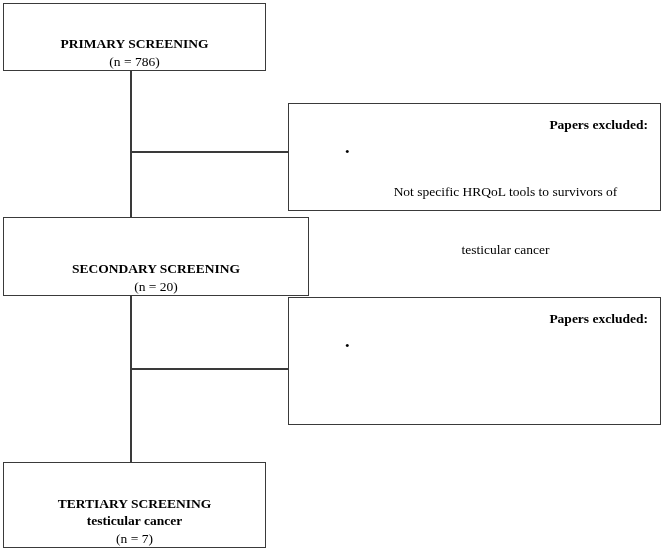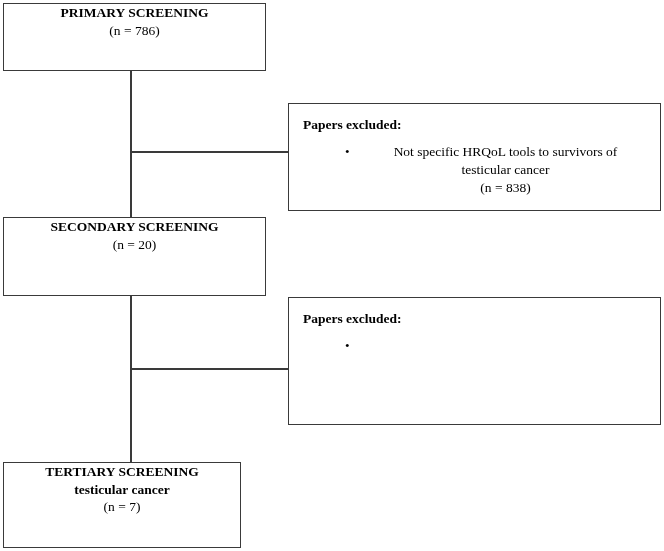--- a/index.html
+++ b/index.html
@@ -30,21 +30,21 @@
     border: 1.5px solid #3a3a3a;
     background: #ffffff;
     z-index: 2;
   }
 
   
   .stage-box {
     display: flex;
     flex-direction: column;
     align-items: center;
-    justify-content: flex-start;
+    justify-content: flex-end;
     text-align: center;
   }
   .stage-box .line {
     display: block;
     font-size: 13.5px;
     line-height: 17.5px;
     white-space: nowrap;
   }
   .stage-box .line.strong {
     font-weight: bold;
@@ -55,20 +55,21 @@
 
   
   .excl-box {
     padding: 10px 12px 10px 14px;
   }
   .excl-title {
     font-size: 13.5px;
     font-weight: bold;
     line-height: 17px;
     margin: 2px 0 10px 0;
+    text-align: right;
   }
   .excl-body {
     display: flex;
     flex-direction: row;
     align-items: flex-start;
     padding-left: 42px;
   }
   .excl-bullet {
     font-size: 13px;
     line-height: 18px;
@@ -78,20 +79,21 @@
   }
   .excl-reason {
     flex: 1 1 auto;
     text-align: center;
     font-size: 13.5px;
     line-height: 18px;
   }
   .excl-reason .rline {
     display: block;
     white-space: nowrap;
+    margin-top: 40px;
   }
 
   
   .conn {
     position: absolute;
     background: #3a3a3a;
     z-index: 1;
   }
   .conn.v { width: 1.5px; }
   .conn.h { height: 1.5px; }
@@ -119,31 +121,31 @@
     <div class="excl-body">
       <span class="excl-bullet">•</span>
       <span class="excl-reason">
         <span class="rline">Not specific HRQoL tools to survivors of</span>
         <span class="rline">testicular cancer</span>
         <span class="rline">(n = 838)</span>
       </span>
     </div>
   </div>
 
-  <div class="node stage-box" style="left:3px; top:217px; width:263px; height:79px;">
+  <div class="node stage-box" style="left:3px; top:217px; width:306px; height:79px;">
     <span class="line strong">SECONDARY SCREENING</span>
     <span class="line count">(n = 20)</span>
   </div>
 
   <div class="node excl-box" style="left:288px; top:297px; width:373px; height:128px;">
     <div class="excl-title">Papers excluded:</div>
     <div class="excl-body">
       <span class="excl-bullet">•</span>
     </div>
   </div>
 
-  <div class="node stage-box" style="left:3px; top:462px; width:238px; height:86px;">
+  <div class="node stage-box" style="left:3px; top:462px; width:263px; height:86px;">
     <span class="line strong">TERTIARY SCREENING</span>
     <span class="line strong">testicular cancer</span>
     <span class="line count">(n = 7)</span>
   </div>
 
 </div>
 
 </body></html>

